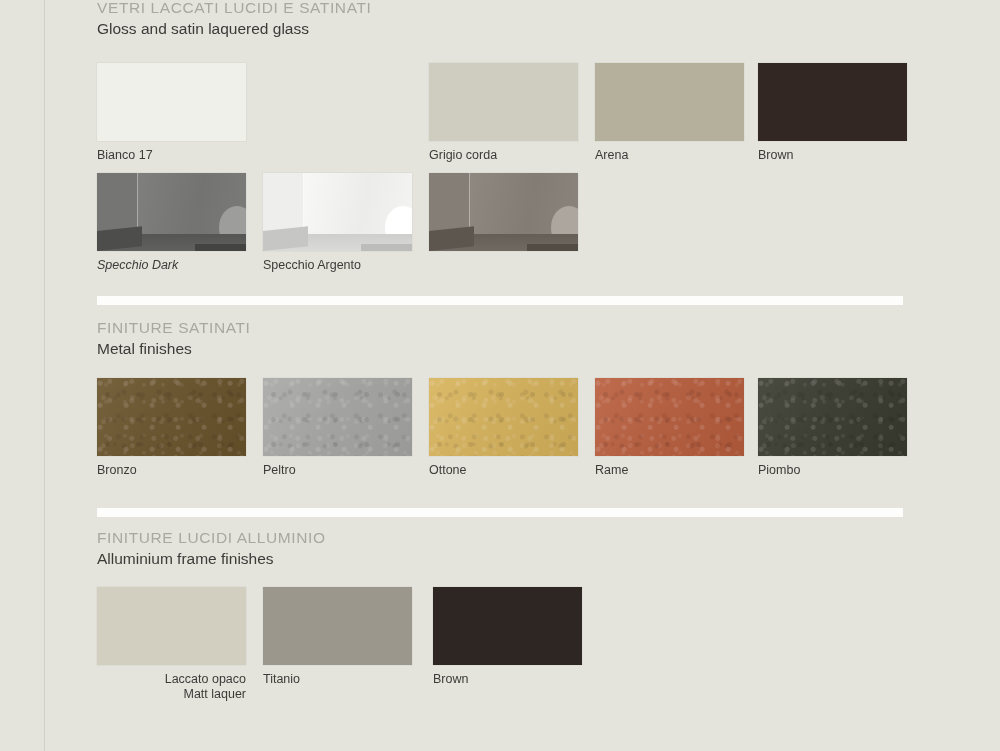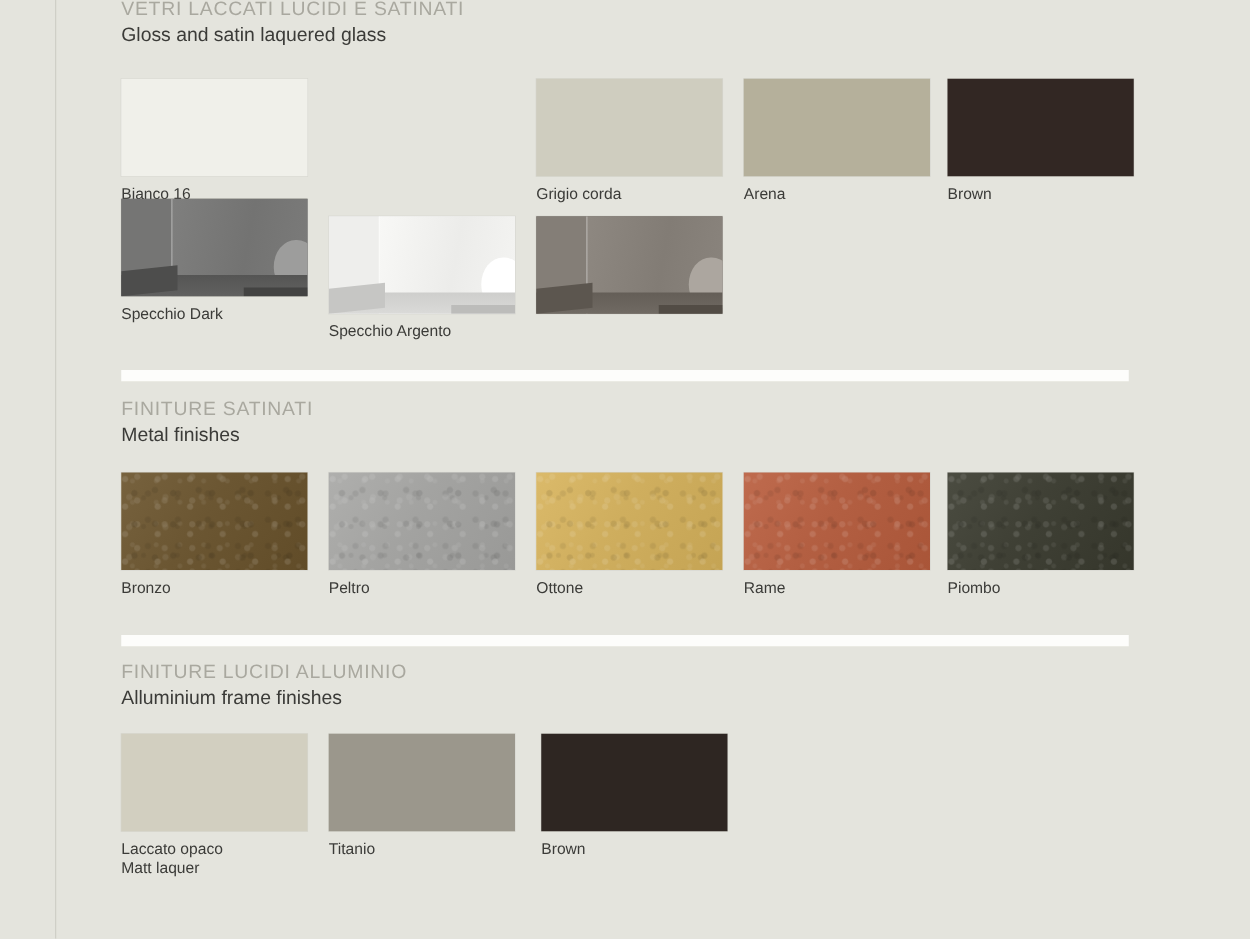--- a/index.html
+++ b/index.html
@@ -132,21 +132,21 @@
   <div class="content">
 
     <div class="section-head" style="top:-2px;">
       <div class="head-it">VETRI LACCATI LUCIDI E SATINATI</div>
       <div class="head-en">Gloss and satin laquered glass</div>
     </div>
 
     <div class="swatch" style="left:0px;   top:63px;">
       <div class="chip" style="background: rgb(240, 240, 234);"></div>
       <div class="caption">
-        <span>Bianco 16</span>
+        <span>Bianco 17</span>
       </div>
     </div>
     <div class="swatch" style="left:332px; top:63px;">
       <div class="chip" style="background: rgb(207, 205, 191);"></div>
       <div class="caption">
         <span>Grigio corda</span>
       </div>
     </div>
     <div class="swatch" style="left:498px; top:63px;">
       <div class="chip" style="background: rgb(181, 176, 155);"></div>
@@ -154,21 +154,21 @@
         <span>Arena</span>
       </div>
     </div>
     <div class="swatch" style="left:661px; top:63px;">
       <div class="chip" style="background: rgb(50, 39, 35);"></div>
       <div class="caption">
         <span>Brown</span>
       </div>
     </div>
 
-    <div class="swatch" style="left:0px;   top:159px;">
+    <div class="swatch" style="left:0px;   top:173px;font-style:italic;">
       <div class="chip" style="background: rgb(111, 111, 110);">
         <div class="mirror-scene">
           <div class="m-wall" style="background: rgb(117, 117, 116);"></div>
             <div class="m-panel" style="background: linear-gradient(100deg, rgb(127, 127, 126) 0%, rgb(115, 115, 114) 55%, rgb(123, 123, 122) 100%);"></div>
             <div class="m-edge"></div>
           <div class="m-ellipse" style="background: rgb(157, 157, 156);"></div>
             <div class="m-floor" style="background: linear-gradient(rgb(85, 85, 84) 0%, rgb(97, 97, 96) 100%);"></div>
           <div class="m-floor2" style="background: rgb(77, 77, 76);"></div>
             <div class="m-shadow" style="background: rgb(67, 67, 66);"></div>
         </div>
@@ -255,21 +255,21 @@
       </div>
     </div>
 
     <div class="divider" style="top:508px;"></div>
 
     <div class="section-head" style="top:528px;">
       <div class="head-it">FINITURE LUCIDI ALLUMINIO</div>
       <div class="head-en">Alluminium frame finishes</div>
     </div>
 
-    <div class="swatch" style="left:0px;   top:587px;">
+    <div class="swatch" style="left:0px;   top:587px;text-align:right;">
       <div class="chip" style="background: rgb(210, 207, 192);"></div>
       <div class="caption">
         <span>Laccato opaco</span>
         <span class="sub">Matt laquer</span>
       </div>
     </div>
     <div class="swatch" style="left:166px; top:587px;">
       <div class="chip" style="background: rgb(155, 151, 140);"></div>
       <div class="caption">
         <span>Titanio</span>

